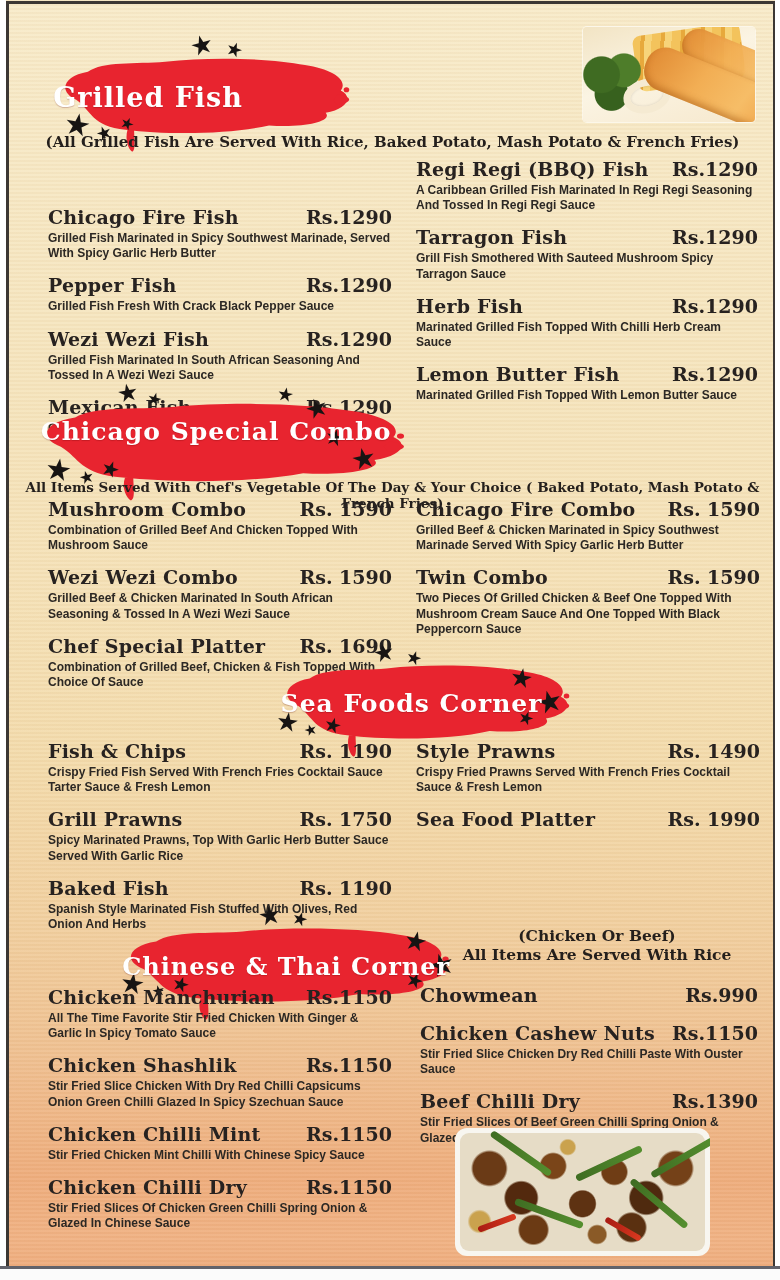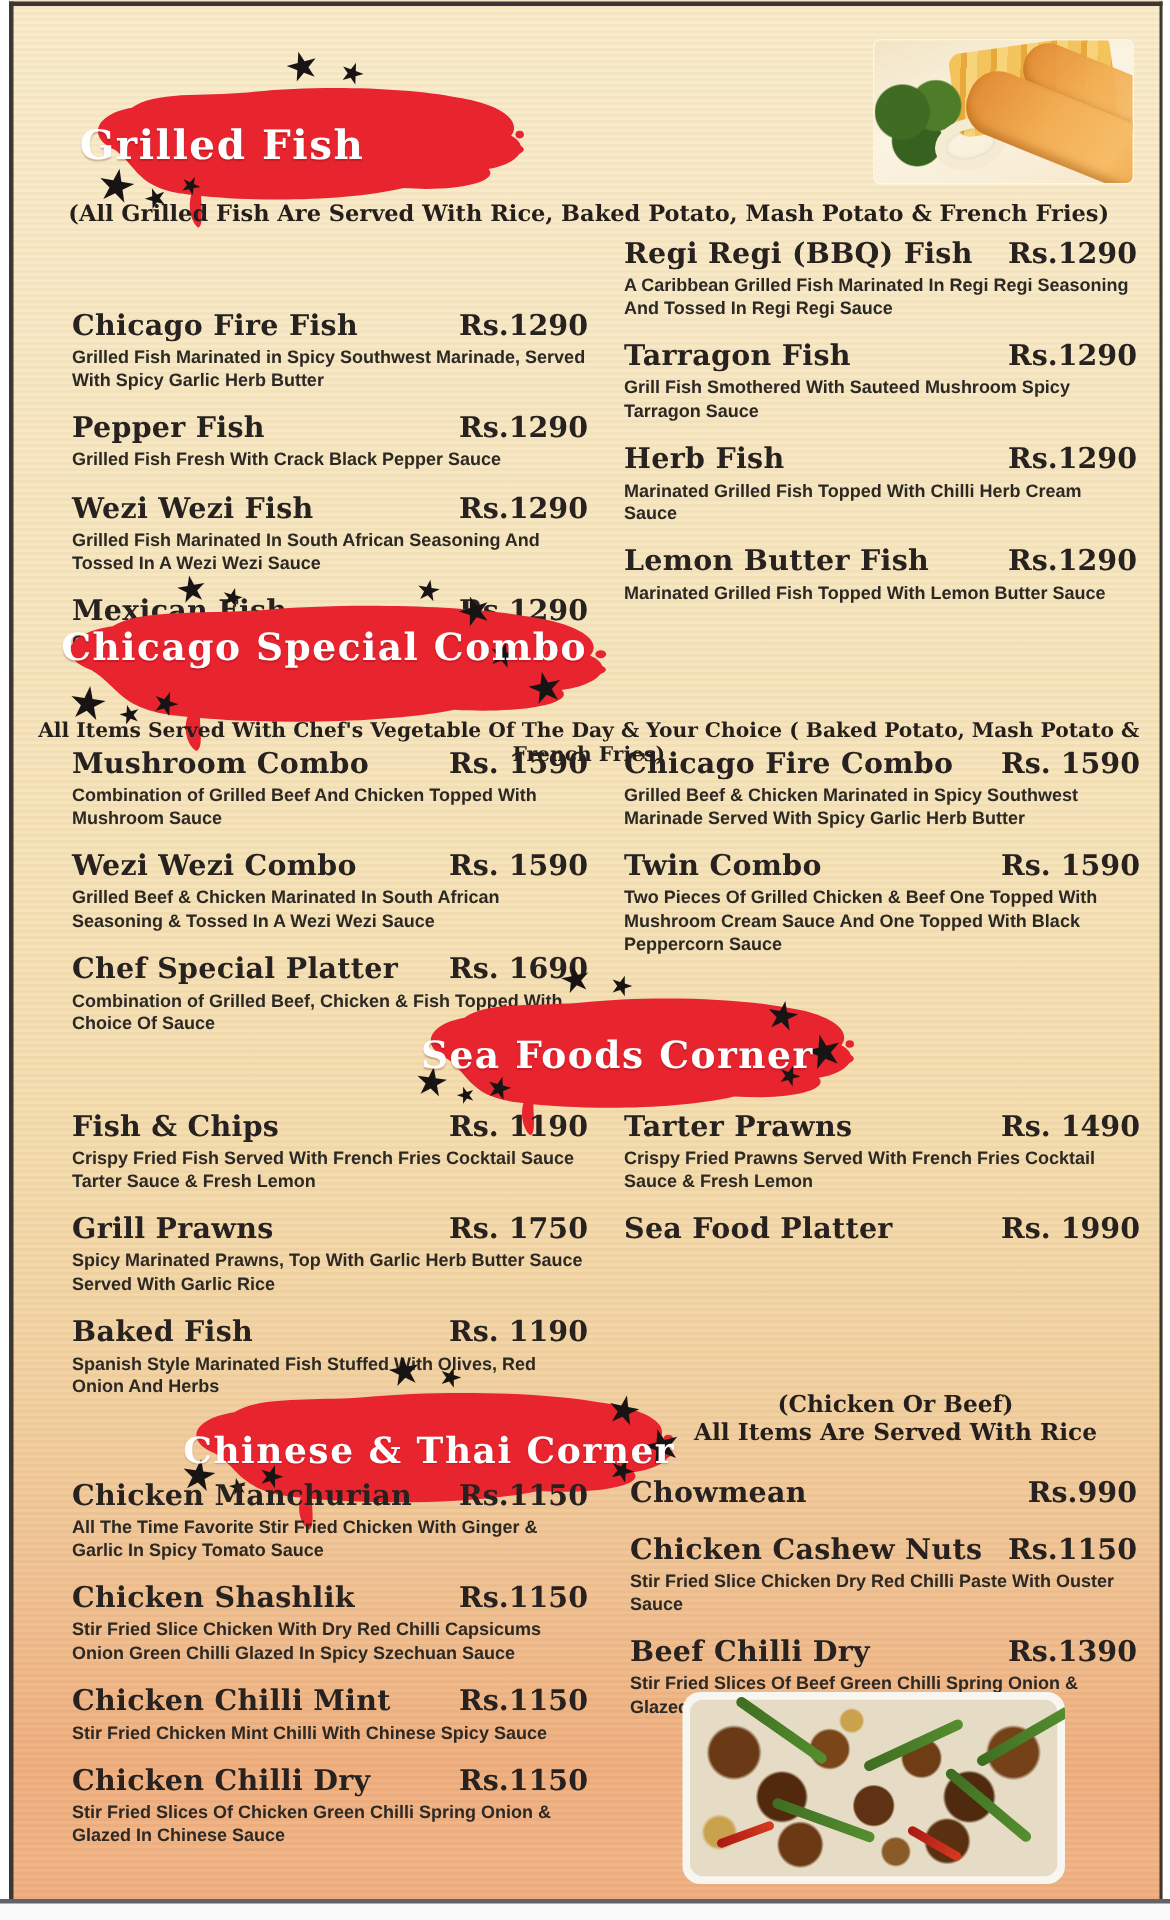--- a/index.html
+++ b/index.html
@@ -302,21 +302,21 @@
       <div class="mi-head">
           <span class="mi-name">Baked Fish</span>
           <span class="mi-price">Rs. 1190</span>
         </div>
       <div class="mi-desc">Spanish Style Marinated Fish Stuffed With Olives, Red Onion And Herbs</div>
     </div>
   </div>
   <div class="col s3R">
     <div class="mi">
       <div class="mi-head">
-          <span class="mi-name">Tarter Prawns</span>
+          <span class="mi-name">Style Prawns</span>
           <span class="mi-price">Rs. 1490</span>
         </div>
       <div class="mi-desc">Crispy Fried Prawns Served With French Fries Cocktail Sauce &amp; Fresh Lemon</div>
     </div>
     <div class="mi">
       <div class="mi-head">
           <span class="mi-name">Sea Food Platter</span>
           <span class="mi-price">Rs. 1990</span>
         </div>
     </div>

